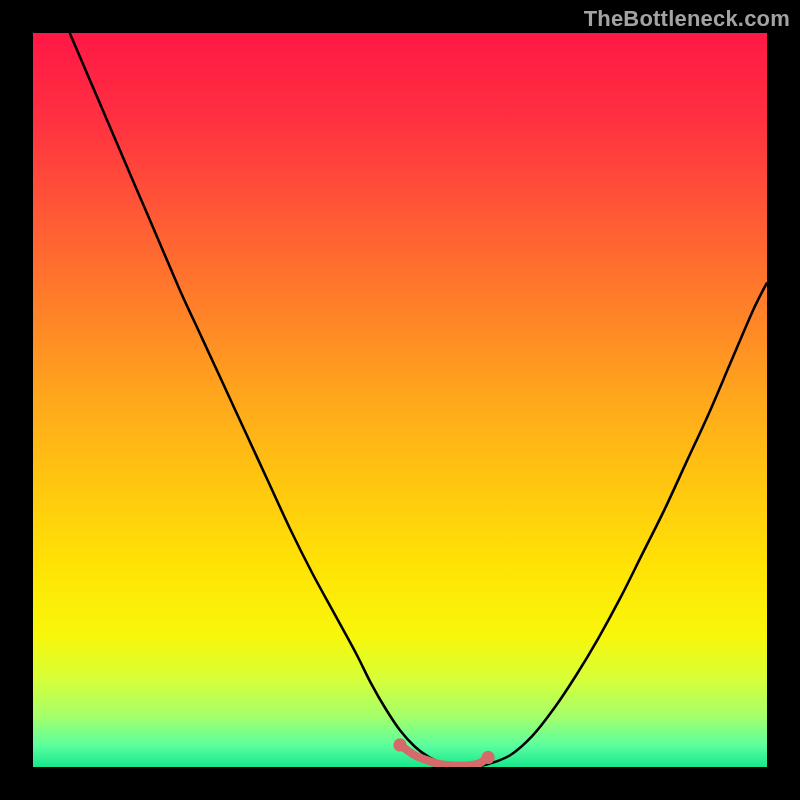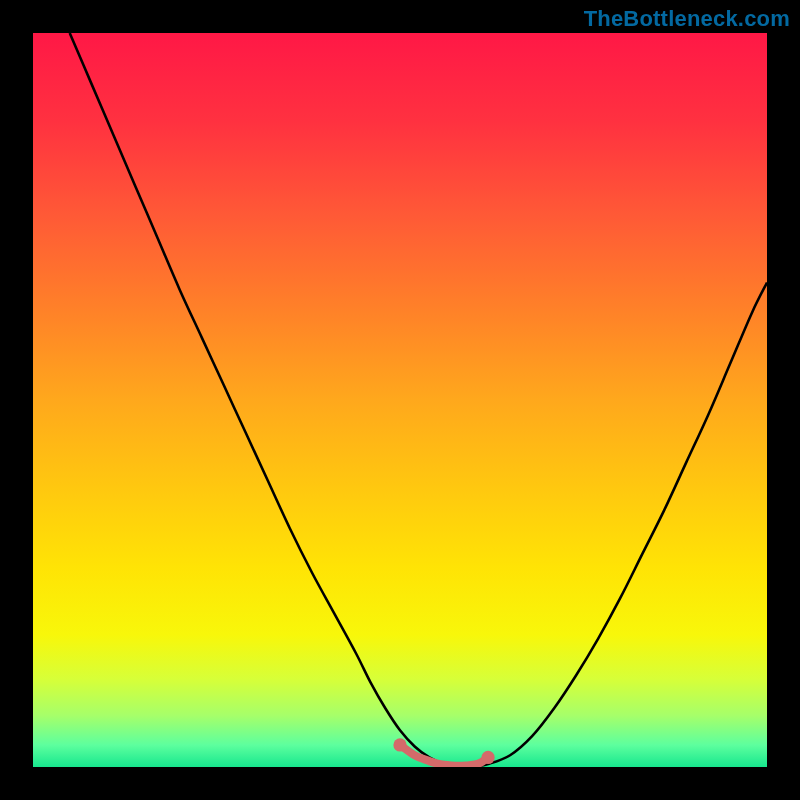--- a/index.html
+++ b/index.html
@@ -14,21 +14,21 @@
   .frame {
     position: relative;
     width: 800px;
     height: 800px;
     background: #000;
   }
   .watermark {
     position: absolute;
     top: 6px;
     right: 10px;
-    color: #0369a1;
+    color: #a3a3a3;
     font-size: 22px;
     font-weight: 600;
     letter-spacing: 0.2px;
     z-index: 5;
   }
   .plot-area {
     position: absolute;
     left: 33px;
     top: 33px;
     width: 734px;

